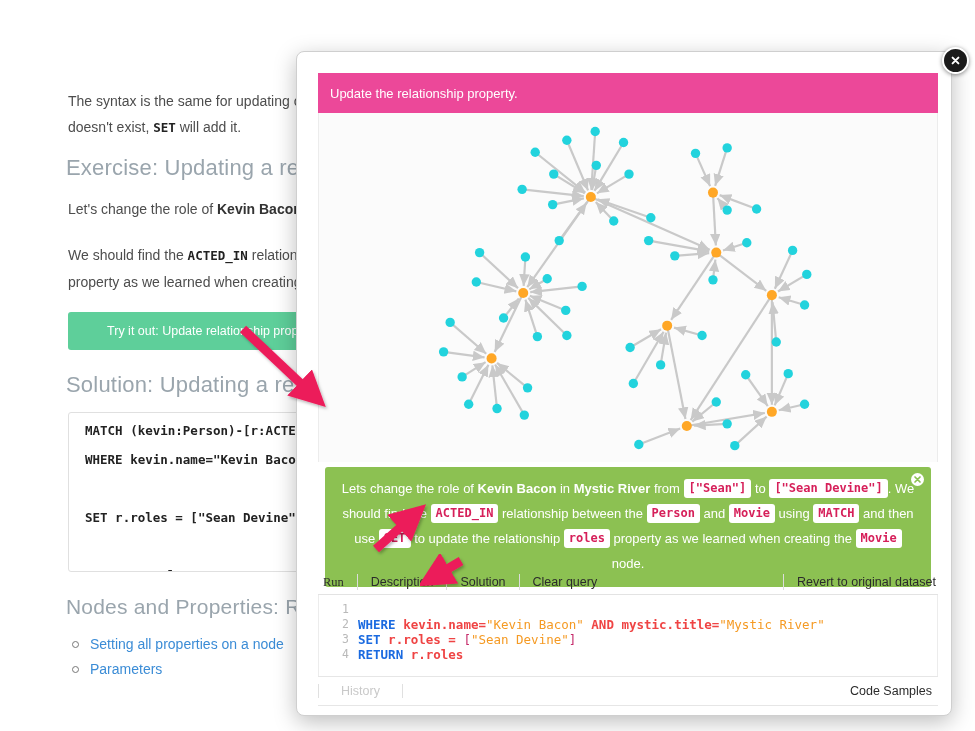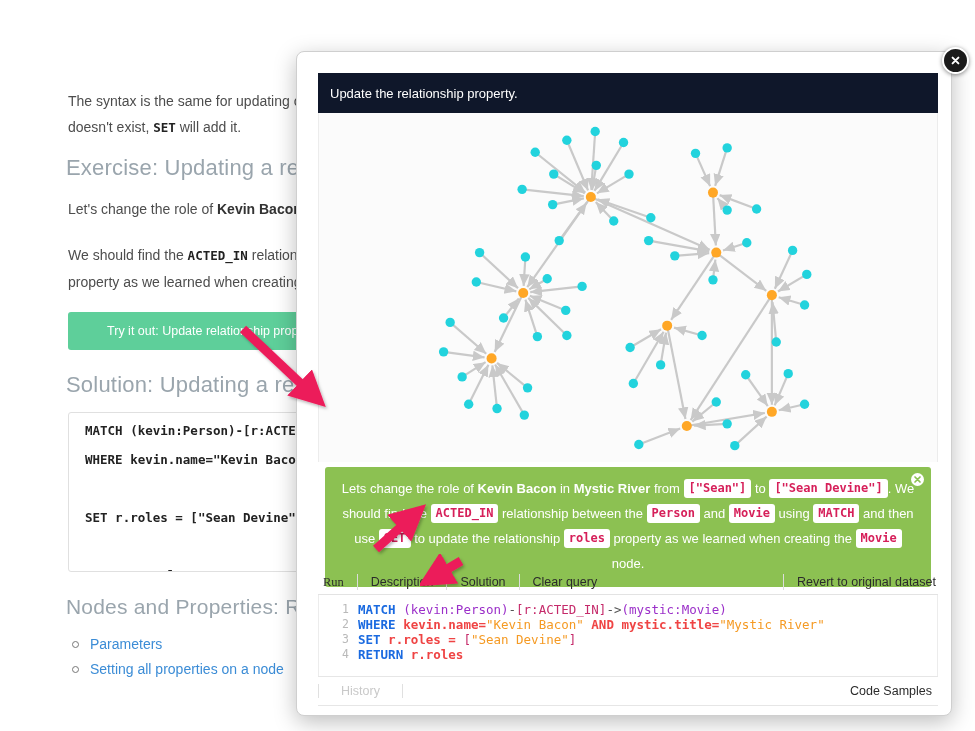--- a/index.html
+++ b/index.html
@@ -62,21 +62,21 @@
   #modal-close{
     position:absolute;left:942px;top:47px;width:23px;height:23px;border-radius:50%;
     background:#1b1b1b;border:2px solid #fff;box-shadow:0 1px 4px rgba(0,0,0,.45);
     display:flex;align-items:center;justify-content:center;z-index:40;
   }
   #modal-close svg{display:block;}
 
   .modal-inner{position:absolute;left:21px;top:21px;width:620px;height:604px;}
 
   .green-header{
-    position:absolute;left:0;top:0;width:620px;height:40px;background:#0f172a;
+    position:absolute;left:0;top:0;width:620px;height:40px;background:#ec4899;
     color:#fff;font-size:13px;display:flex;align-items:center;padding-left:12px;
     box-sizing:border-box;
   }
 
   
   .graph-wrap{
     position:absolute;left:0;top:40px;width:620px;height:349px;
     background:#fbfbfb;border-left:1px solid #ececec;border-right:1px solid #ececec;
     box-sizing:border-box;overflow:hidden;
   }
@@ -170,22 +170,22 @@
   <div class="code-block">MATCH (kevin:Person)-[r:ACTE
 WHERE kevin.name="Kevin Baco"
 
 SET r.roles = ["Sean Devine"
 
 RETURN r.roles</div>
 
   <div class="doc-h2" style="left:66px;top:595px;font-size:21px;">Nodes and Properties: Resources</div>
 
   <ul class="res-list">
+    <li><span>Setting all properties on a node</span></li>
     <li><span>Parameters</span></li>
-    <li><span>Setting all properties on a node</span></li>
   </ul>
 </div>
 
 <div id="modal">
   <div class="modal-inner">
 
     <div class="green-header">
       <span>Update the relationship property.</span>
     </div>
 
@@ -339,21 +339,21 @@
       <div class="tab">Run</div>
       <div class="tab">Description</div>
       <div class="tab">Solution</div>
       <div class="tab last">Clear query</div>
       <div class="spacer"></div>
       <div class="right-tab">Revert to original dataset</div>
     </div>
 
     <div class="editor">
       <div id="editor-lines">
-          <div class="ed-line"><span class="ln">1</span><span><span class="kw">MATCH</span><span class="pn"> </span><span class="var">(kevin:Person)</span><span class="pn">-</span><span class="lbl">[r:ACTED_IN]</span><span class="pn">-&gt;</span><span class="var">(mystic:Movie)</span></span></div>
+          <div class="ed-line"><span class="ln">1</span></div>
           <div class="ed-line"><span class="ln">2</span><span><span class="kw">WHERE</span><span class="pn"> </span><span class="pl">kevin.name=</span><span class="str">"Kevin Bacon"</span><span class="pl"> AND </span><span class="pl">mystic.title=</span><span class="str">"Mystic River"</span></span></div>
           <div class="ed-line"><span class="ln">3</span><span><span class="kw">SET</span><span class="pn"> </span><span class="pl">r.roles = </span><span class="lbl">[</span><span class="str">"Sean Devine"</span><span class="lbl">]</span></span></div>
           <div class="ed-line"><span class="ln">4</span><span><span class="kw">RETURN</span><span class="pn"> </span><span class="pl">r.roles</span></span></div>
         </div>
     </div>
 
     <div class="footer">
       <div class="sep"></div>
       <div class="history">History</div>
       <div class="sep"></div>

